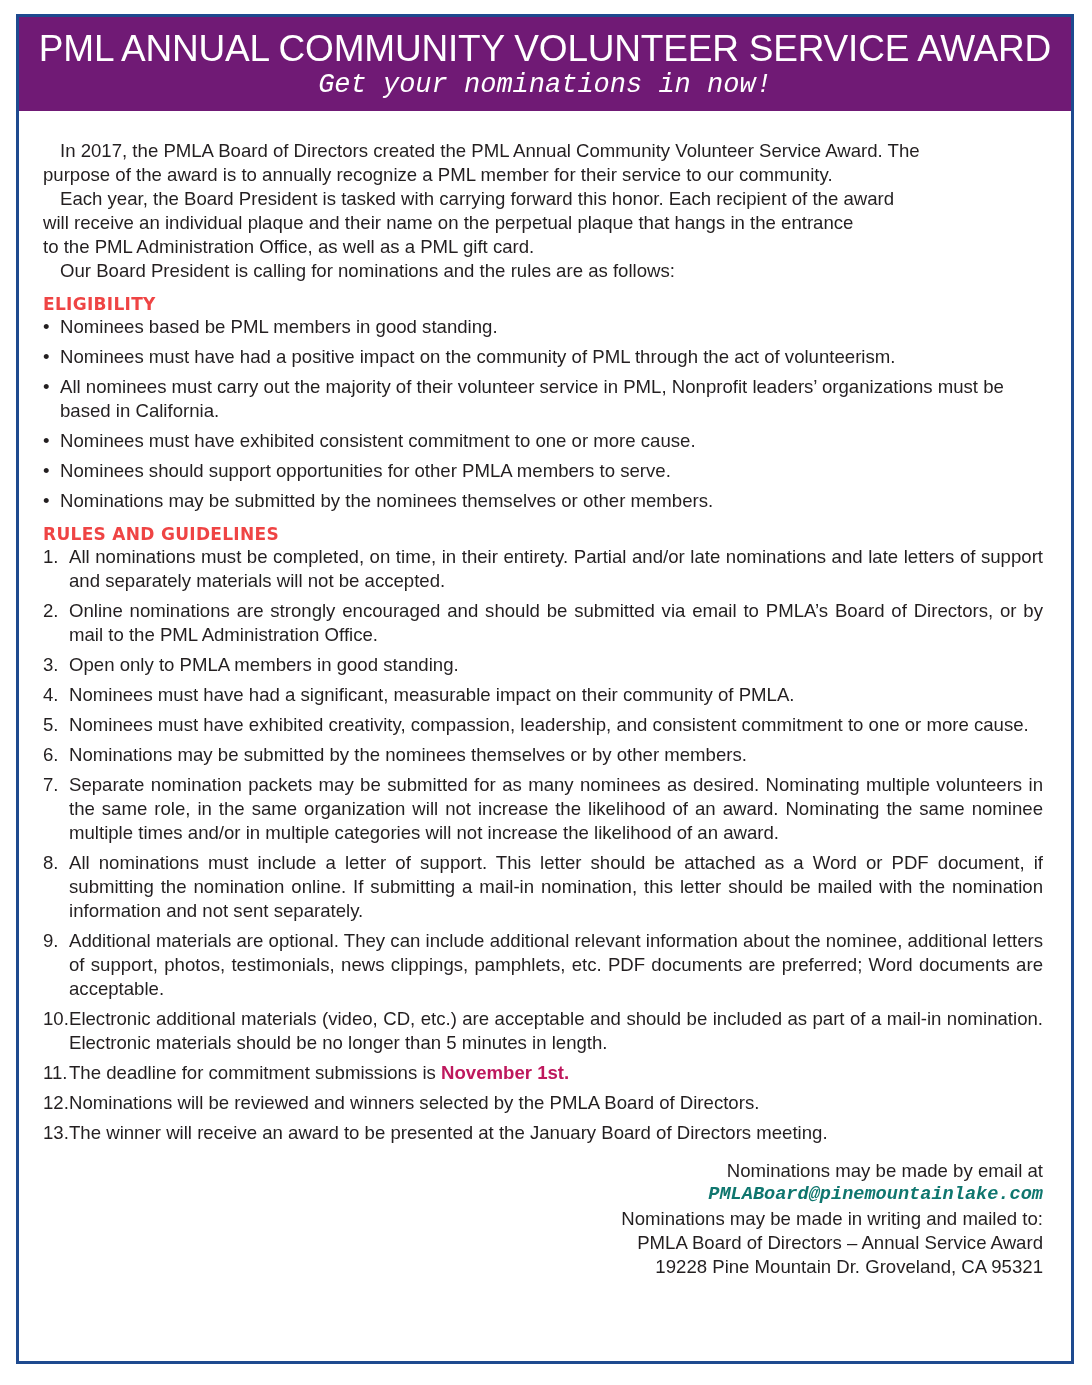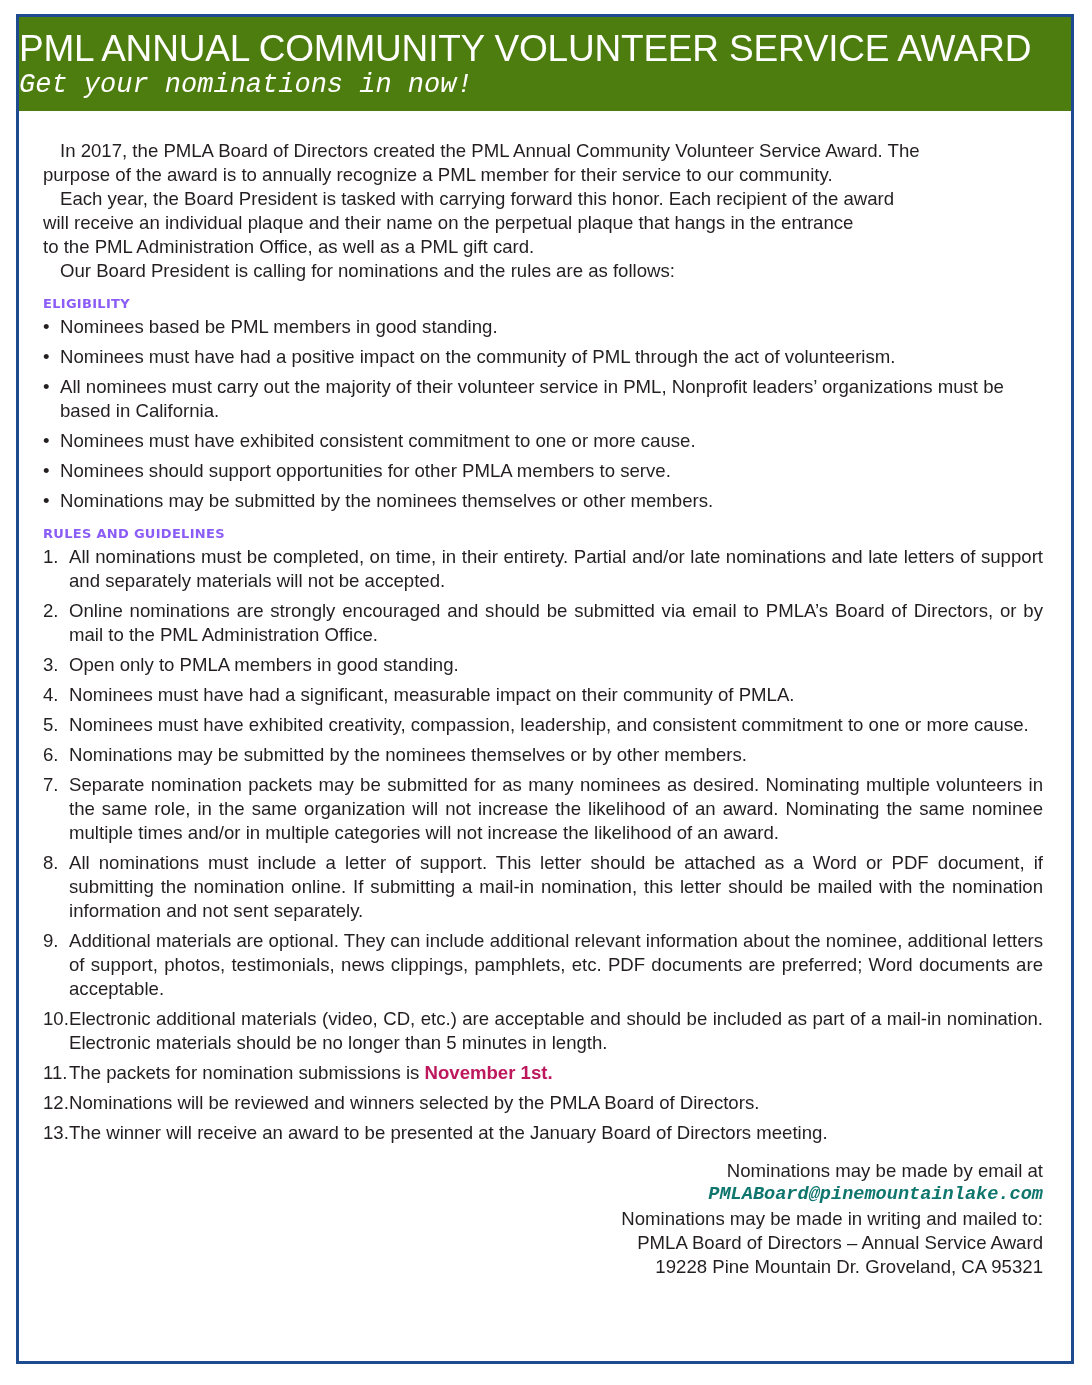--- a/index.html
+++ b/index.html
@@ -1,29 +1,29 @@
 <!DOCTYPE html>
 <html><head>
 <meta charset="utf-8">
 <style>
   html, body { margin: 0; padding: 0; background: #ffffff; }
   body { width: 1092px; height: 1385px; position: relative; overflow: hidden;
          font-family: "DejaVu Sans", sans-serif; color: #231f20; }
   .frame { position: absolute; left: 16px; top: 14px; width: 1052px; height: 1344px;
            border: 3px solid #1e4a8f; box-sizing: content-box; }
-  .header { background: #4d7c0f; height: 94px; color: #fff; }
+  .header { background: #701a75; height: 94px; text-align: center; color: #fff; }
   .title { font-family: "Liberation Sans", sans-serif; font-size: 37px; font-weight: normal;
            line-height: 40px; padding-top: 12px; letter-spacing: -0.2px; }
   .subtitle { font-family: Liberation Mono, monospace; font-style: italic; font-size: 27px;
               line-height: 32px; margin-top: 0px; }
   .content { padding: 28px 28px 0 24px; font-family: "Liberation Sans", sans-serif; font-size: 18.6px; }
   .intro p { margin: 0; line-height: 24px; }
   .intro p.indent { text-indent: 17px; }
-  .section-heading { color: #8b5cf6; font-family: "DejaVu Sans", sans-serif; font-weight: bold;
-                     font-size: 13px; line-height: 22px; margin-top: 10px; letter-spacing: 0.3px; }
+  .section-heading { color: #ef4444; font-family: "DejaVu Sans", sans-serif; font-weight: bold;
+                     font-size: 17px; line-height: 22px; margin-top: 10px; letter-spacing: 0.3px; }
   ul.bullets { list-style: none; margin: 0; padding: 0; }
   ul.bullets li { position: relative; padding-left: 17px; line-height: 24px; margin-bottom: 6px; }
   ul.bullets li .dot { position: absolute; left: 0; top: 0; }
   ol.rules { list-style: none; margin: 0; padding: 0; }
   ol.rules li { position: relative; padding-left: 26px; line-height: 24px; margin-bottom: 6px;
                 text-align: justify; }
   ol.rules li .num { position: absolute; left: 0; top: 0; }
   .bold-blue { color: #be185d; font-weight: bold; }
   .contact { text-align: right; margin-top: 14px; line-height: 24px; font-size: 18.6px; }
   .contact .email { color: #0f766e; font-weight: bold; font-style: italic; font-family: Liberation Mono, monospace; }
@@ -62,21 +62,21 @@
       <li><span class="num">1.</span><span>All nominations must be completed, on time, in their entirety. Partial and/or late nominations and late letters of support and separately materials will not be accepted.</span></li>
       <li><span class="num">2.</span><span>Online nominations are strongly encouraged and should be submitted via email to PMLA’s Board of Directors, or by mail to the PML Administration Office.</span></li>
       <li><span class="num">3.</span><span>Open only to PMLA members in good standing.</span></li>
       <li><span class="num">4.</span><span>Nominees must have had a significant, measurable impact on their community of PMLA.</span></li>
       <li><span class="num">5.</span><span>Nominees must have exhibited creativity, compassion, leadership, and consistent commitment to one or more cause.</span></li>
       <li><span class="num">6.</span><span>Nominations may be submitted by the nominees themselves or by other members.</span></li>
       <li><span class="num">7.</span><span>Separate nomination packets may be submitted for as many nominees as desired. Nominating multiple volunteers in the same role, in the same organization will not increase the likelihood of an award. Nominating the same nominee multiple times and/or in multiple categories will not increase the likelihood of an award.</span></li>
       <li><span class="num">8.</span><span>All nominations must include a letter of support. This letter should be attached as a Word or PDF document, if submitting the nomination online. If submitting a mail-in nomination, this letter should be mailed with the nomination information and not sent separately.</span></li>
       <li><span class="num">9.</span><span>Additional materials are optional. They can include additional relevant information about the nominee, additional letters of support, photos, testimonials, news clippings, pamphlets, etc. PDF documents are preferred; Word documents are acceptable.</span></li>
       <li><span class="num">10.</span><span>Electronic additional materials (video, CD, etc.) are acceptable and should be included as part of a mail-in nomination. Electronic materials should be no longer than 5 minutes in length.</span></li>
-      <li><span class="num">11.</span><span>The packets for nomination submissions is </span><span class="bold-blue">November 1st.</span></li>
+      <li><span class="num">11.</span><span>The deadline for commitment submissions is </span><span class="bold-blue">November 1st.</span></li>
       <li><span class="num">12.</span><span>Nominations will be reviewed and winners selected by the PMLA Board of Directors.</span></li>
       <li><span class="num">13.</span><span>The winner will receive an award to be presented at the January Board of Directors meeting.</span></li>
     </ol>
 
     <div class="contact">
       <div>Nominations may be made by email at</div>
       <div class="email">PMLABoard@pinemountainlake.com</div>
       <div>Nominations may be made in writing and mailed to:</div>
       <div>PMLA Board of Directors – Annual Service Award</div>
       <div>19228 Pine Mountain Dr. Groveland, CA 95321</div>

